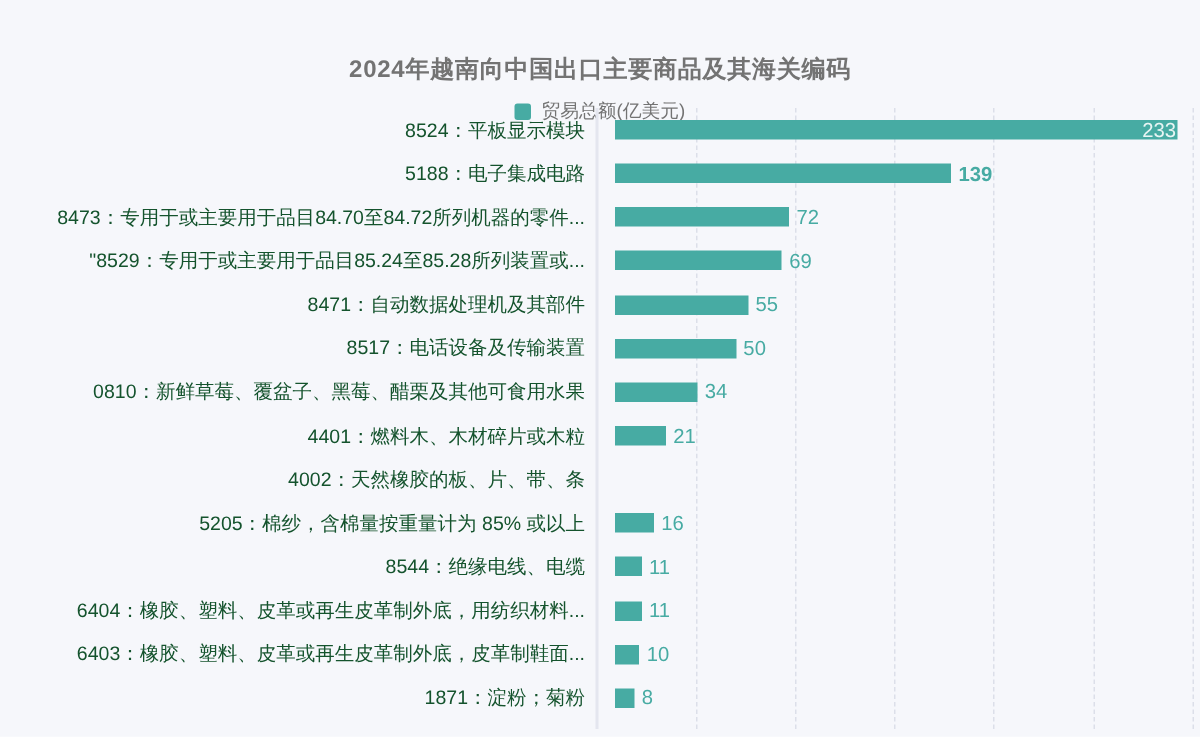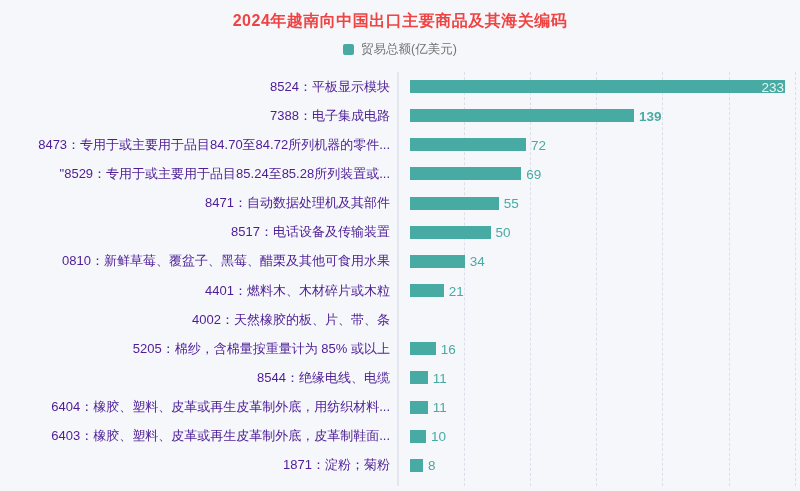--- a/index.html
+++ b/index.html
@@ -9,21 +9,22 @@
     background:#f6f7fb;
     font-family:"Liberation Sans", sans-serif;
     overflow:hidden;
   }
   .chart-title {
     text-align:center;
     padding-top:11px;
     font-size:16px;
     font-weight:bold;
     letter-spacing:0.5px;
-    color:#ef4444;
+    color:#737373;
+    margin-top:25px;
   }
   .legend {
     display:flex;
     justify-content:center;
     align-items:center;
     gap:7px;
     margin-top:9px;
     font-size:12.5px;
     color:#737373;
   }
@@ -64,21 +65,21 @@
   .row {
     flex:1;
     display:flex;
     align-items:center;
   }
   .row-label {
     width:390px;
     flex:0 0 390px;
     text-align:right;
     font-size:13px;
-    color:#4c1d95;
+    color:#14532d;
     white-space:nowrap;
     overflow:visible;
   }
   .row-plot {
     position:relative;
     flex:1;
     height:13px;
     margin-left:20px;
   }
   .bar {
@@ -122,21 +123,21 @@
     <div class="axis-line"></div>
     <div class="rows" id="rows">
         <div class="row">
           <div class="row-label">8524：平板显示模块</div>
           <div class="row-plot">
             <div class="bar" style="width: 96.281%;"></div>
             <div class="value inside" style="left: calc(96.281% - 24px);">233</div>
           </div>
         </div>
         <div class="row">
-          <div class="row-label">7388：电子集成电路</div>
+          <div class="row-label">5188：电子集成电路</div>
           <div class="row-plot">
             <div class="bar" style="width: 57.438%;"></div>
             <div class="value" style="left: calc(57.438% + 5px); font-weight: bold;">139</div>
           </div>
         </div>
         <div class="row">
           <div class="row-label">8473：专用于或主要用于品目84.70至84.72所列机器的零件...</div>
           <div class="row-plot">
             <div class="bar" style="width: 29.7521%;"></div>
             <div class="value" style="left: calc(29.7521% + 5px);">72</div>

